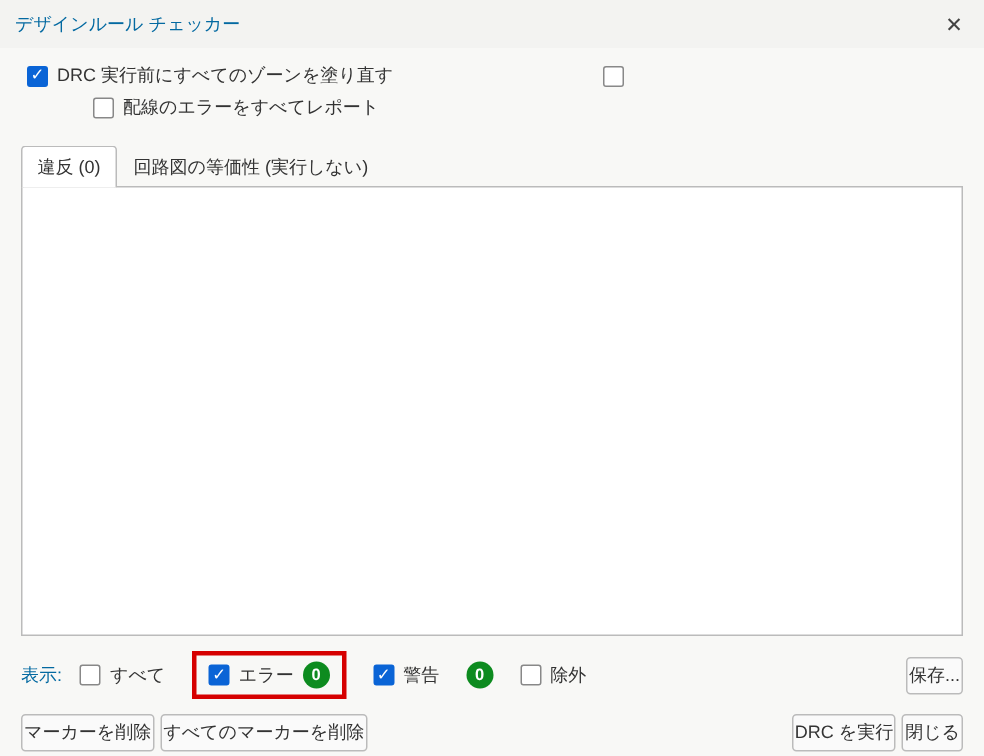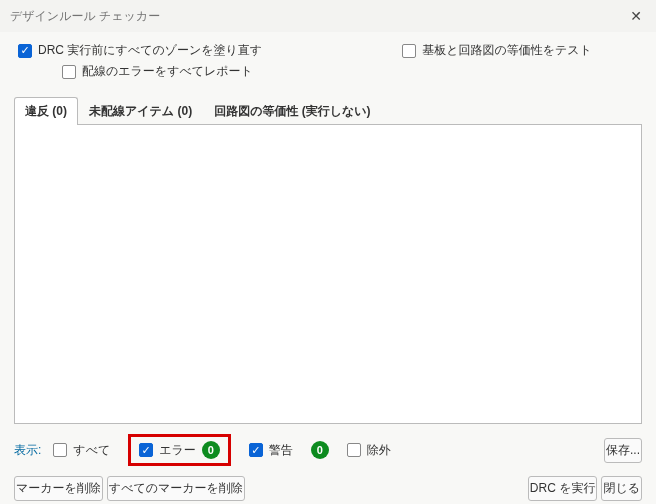--- a/index.html
+++ b/index.html
@@ -12,21 +12,21 @@
   height: 504px;
   overflow: hidden;
 }
 .titlebar {
   display: flex;
   align-items: center;
   justify-content: space-between;
   padding: 6px 10px 6px 10px;
   background: #f3f3f1;
 }
-.titlebar .title { font-size: 12px; color: #737373; }
+.titlebar .title { font-size: 12px; color: #0369a1; }
 .close-x {
   width: 20px; height: 20px;
   display: flex; align-items: center; justify-content: center;
   font-size: 14px; color: #444;
 }
 .options {
   padding: 10px 18px 6px 18px;
 }
 .opt-row {
   display: flex;
@@ -58,21 +58,20 @@
   content: "✓";
   color: #fff;
   font-size: 11px;
   line-height: 1;
 }
 .tabs {
   display: flex;
   gap: 0;
   margin: 10px 14px 0 14px;
   position: relative;
-  font-weight: bold;
 }
 .tab {
   padding: 5px 10px 5px 10px;
   font-size: 12px;
   color: #333;
   border: 1px solid transparent;
   border-bottom: none;
   position: relative;
   top: 1px;
   background: transparent;
@@ -145,37 +144,33 @@
 </div>
 
 <div class="options">
   <div class="opt-row">
     <label class="chk">
       <span class="chk-box checked"></span>
       <span>DRC 実行前にすべてのゾーンを塗り直す</span>
     </label>
     <label class="chk">
       <span class="chk-box"></span>
-      <span>基板と回路図の等価性をテスト</span>
     </label>
   </div>
   <div class="opt-row opt-row2">
     <label class="chk">
       <span class="chk-box"></span>
       <span>配線のエラーをすべてレポート</span>
     </label>
   </div>
 </div>
 
 <div class="tabs">
   <div class="tab active">
     <span>違反 (0)</span>
-  </div>
-  <div class="tab">
-    <span>未配線アイテム (0)</span>
   </div>
   <div class="tab">
     <span>回路図の等価性 (実行しない)</span>
   </div>
 </div>
 
 <div class="content-area"></div>
 
 <div class="footer">
   <div class="filter-row">

